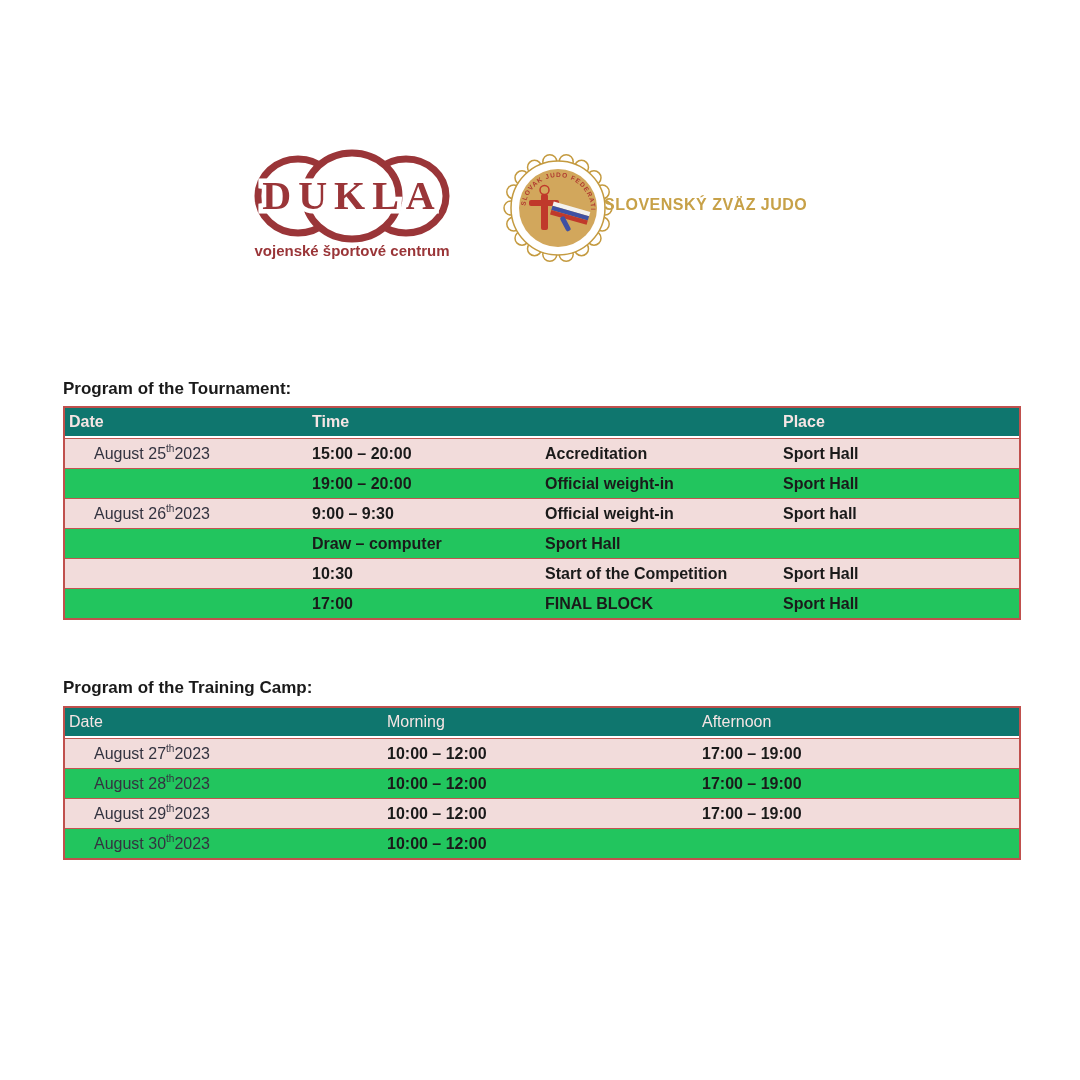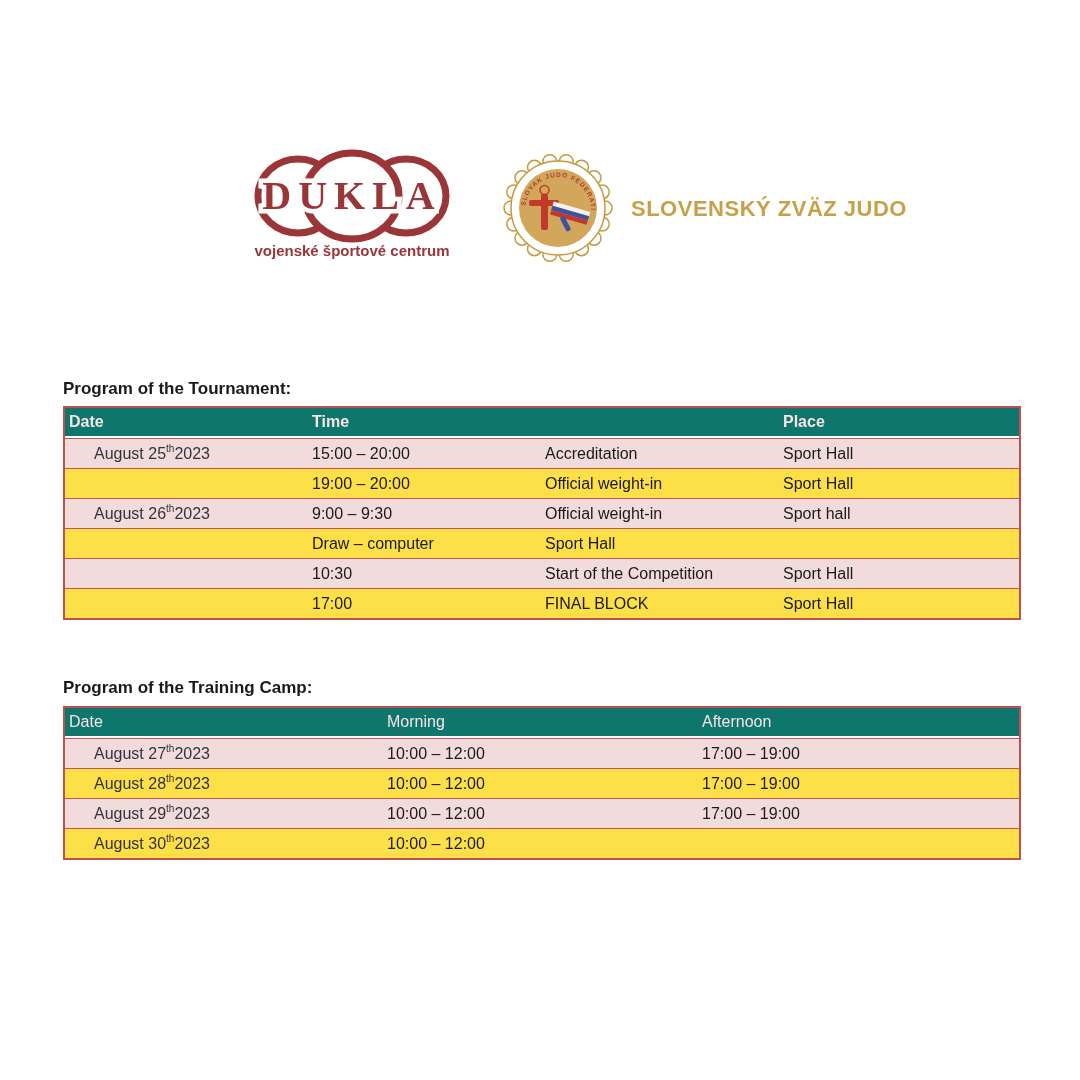--- a/index.html
+++ b/index.html
@@ -8,22 +8,22 @@
     font-family:"Liberation Sans", sans-serif; overflow:hidden;
   }
   
   .dukla-wrap { position:absolute; left:252px; top:146px; width:200px; height:120px; }
   .dukla-sub {
     position:absolute; left:252px; top:242px; width:200px;
     text-align:center; font-weight:bold; font-size:15px; color:#9a3538;
   }
   .badge-wrap { position:absolute; left:500px; top:150px; width:116px; height:116px; }
   .szj-title {
-    position:absolute; left:631px; top:196px;
-    font-weight:bold; font-size:22px; letter-spacing:0.5px; color:#c7a148;
+    position:absolute; left:604px; top:196px;
+    font-weight:bold; font-size:16px; letter-spacing:0.5px; color:#c7a148;
     transform:scaleY(1.02);
   }
   
   .heading {
     position:absolute; left:63px; width:700px;
     font-weight:bold; font-size:17px; color:#1a1a1a;
   }
   .heading.h1 { top:379px; }
   .heading.h2 { top:678px; }
   
@@ -31,30 +31,30 @@
     position:absolute; left:63px; width:958px;
     border:2px solid #c0504d; box-sizing:border-box; background:#fff;
   }
   .tbl.t1 { top:406px; }
   .tbl.t2 { top:706px; }
   .trow { display:grid; height:30px; box-sizing:border-box; }
   .t1 .trow { grid-template-columns:243px 233px 238px 1fr; }
   .t2 .trow { grid-template-columns:318px 315px 1fr; }
   .trow.head { background:#0f766e; border-bottom:2px solid #ffffff; }
   .trow.pink { background:#f2dcdb; }
-  .trow.white { background:#fde047; }
+  .trow.white { background:#22c55e; }
   .trow + .trow:not(.r1) { border-top:1.5px solid #c4544f; }
   .cell {
     display:flex; align-items:center; padding-left:4px;
     font-size:16px; color:#1a1a1a; white-space:nowrap; overflow:hidden;
   }
   .cell.hd { color:#f6e5e4; font-weight:bold; }
   .t2 .cell.hd { font-weight:normal; }
   .cell.date { color:#333340; font-weight:normal;padding-left:29px; }
-  .cell.b { font-weight:normal; }
+  .cell.b { font-weight:bold; }
   .cell sup { font-size:10px; position:relative; top:-5px; line-height:0; }
 </style>
 </head>
 <body>
 
 <div class="page">
 
   <div class="dukla-wrap">
     <svg width="200" height="120" viewBox="0 0 200 120">
       <ellipse cx="46" cy="50" rx="40" ry="37" fill="none" stroke="#9a3538" stroke-width="7"></ellipse>

